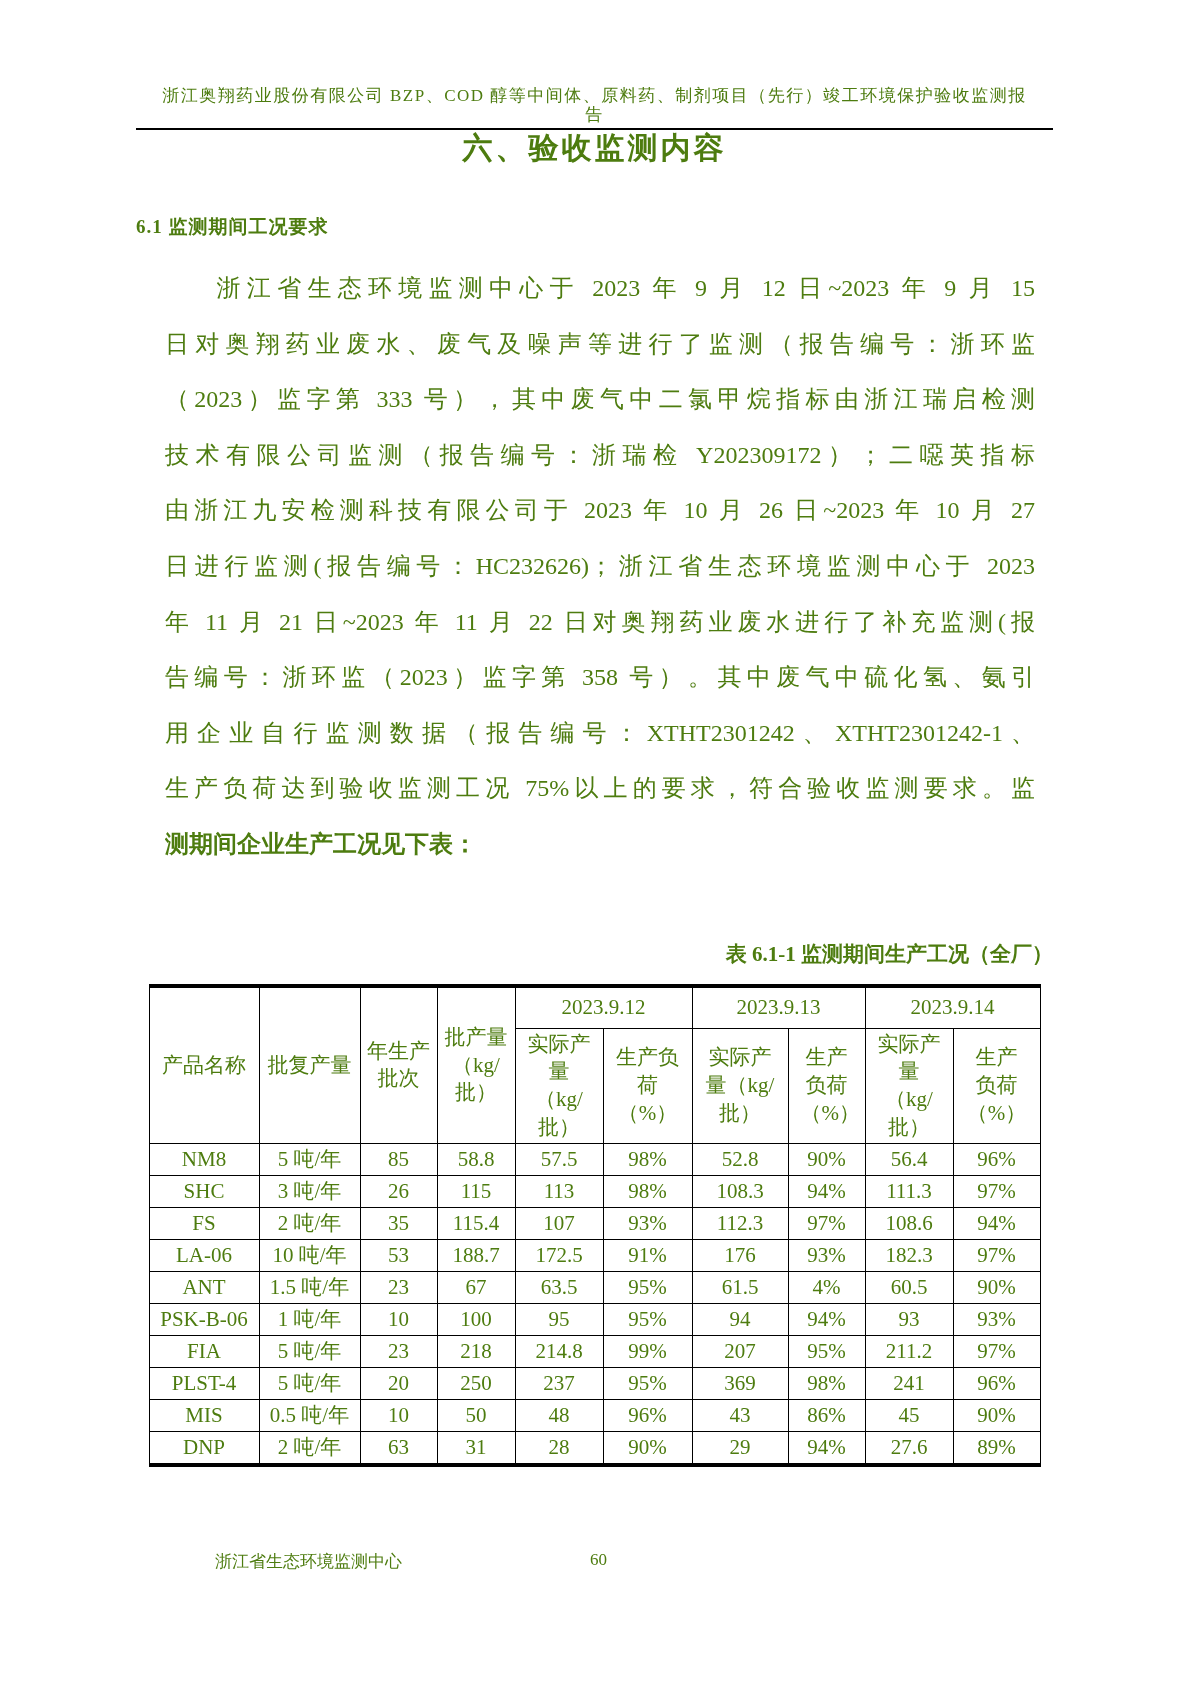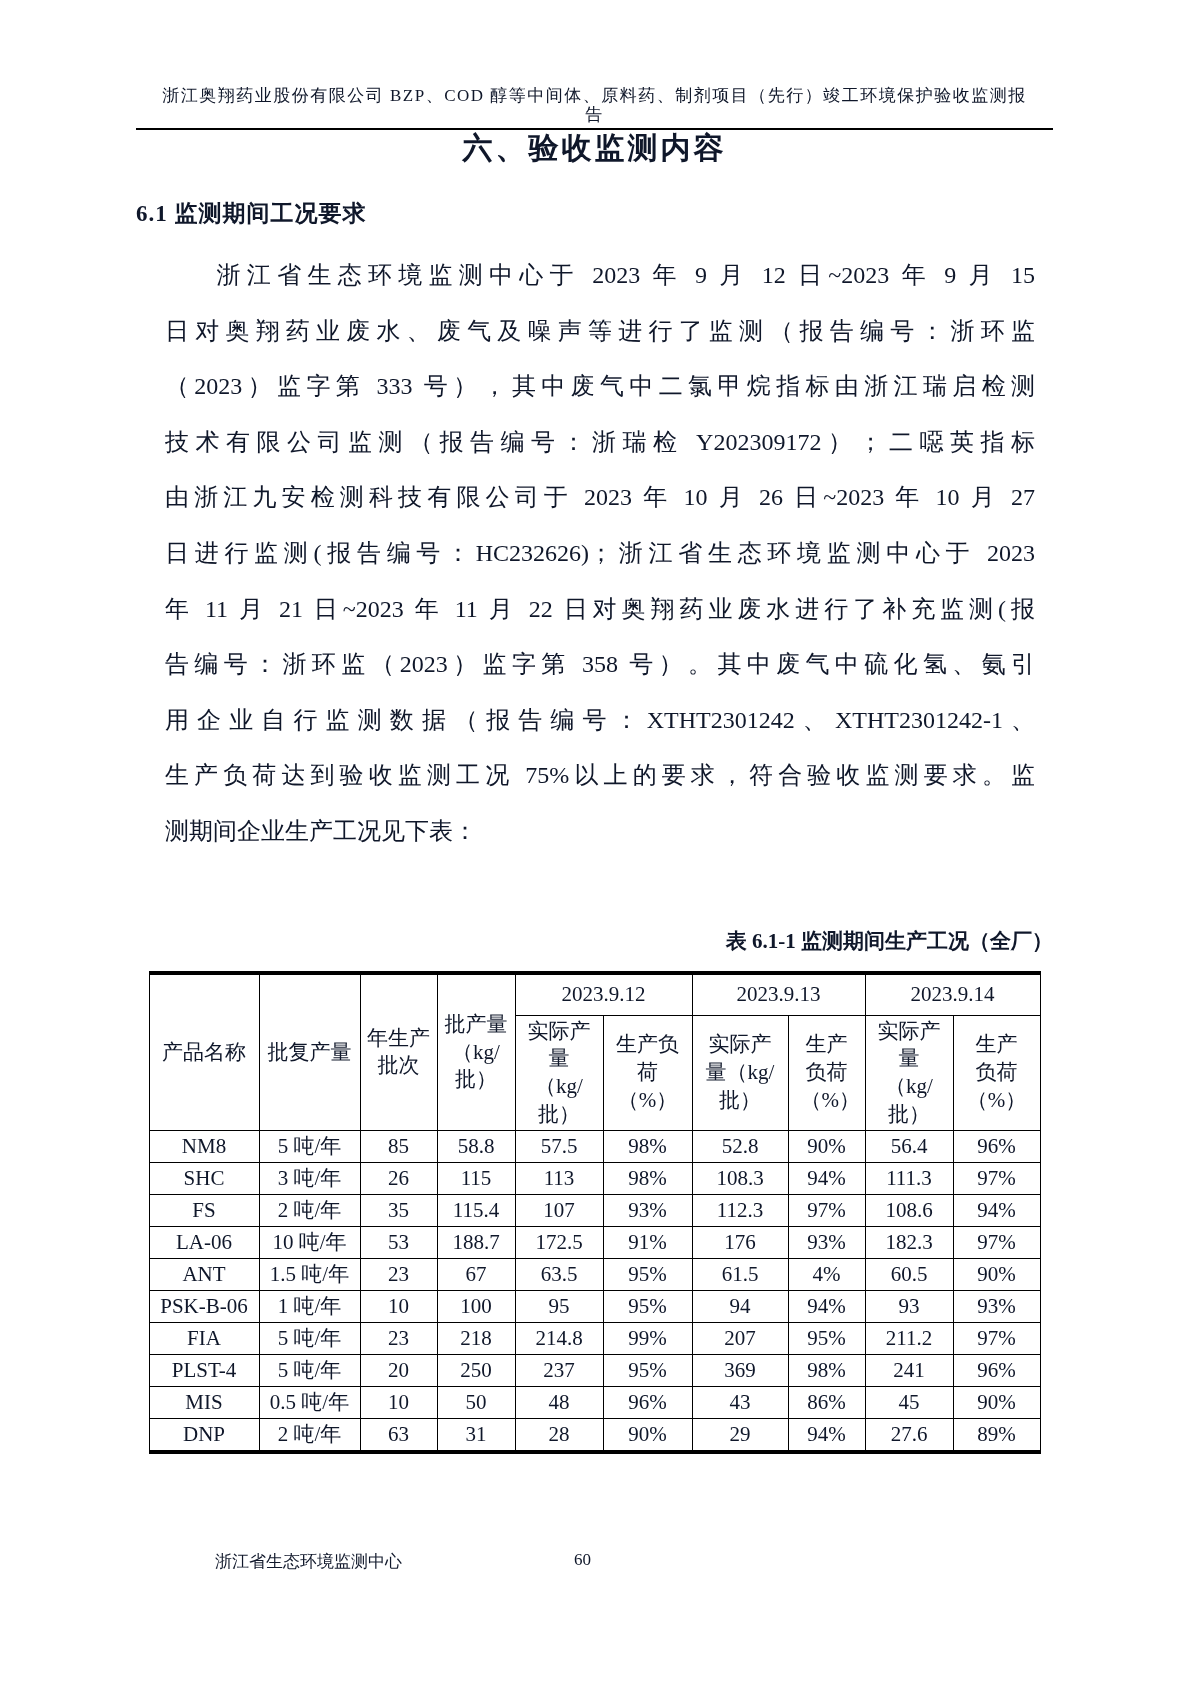--- a/index.html
+++ b/index.html
@@ -1,20 +1,20 @@
 <!DOCTYPE html>
 <html><head>
 <meta charset="utf-8">
 <style>
   html,body { margin:0; padding:0; background:#ffffff; }
   .page {
     position:relative;
     width:1190px; height:1683px;
     background:#ffffff;
-    color:#0f172a;
+    color:#4d7c0f;
     box-sizing:border-box;
     padding:86px 137px 0 136px;
     font-family:"Liberation Serif","DejaVu Serif",serif;
     overflow:hidden;
   }
   .doc-header {
     text-align:center;
     font-size:17px;
     line-height:19px;
     letter-spacing:1.5px;
@@ -28,39 +28,39 @@
     text-align:center;
     font-family:"Liberation Sans","DejaVu Sans",sans-serif;
     font-weight:bold;
     font-size:30px;
     line-height:36px;
     letter-spacing:3px;
     margin-top:0;
   }
   .section-heading {
     font-weight:bold;
-    font-size:23px;
+    font-size:19px;
     line-height:32px;
     letter-spacing:1px;
-    margin-top:32px;
+    margin-top:45px;
   }
   .paragraph {
     margin:18px 18px 0 29px;
     font-size:24px;
   }
   .para-line {
     height:55.6px;
     line-height:55.6px;
     text-align:justify;
     text-align-last:justify;
     white-space:normal;
     overflow:hidden;
   }
   .para-line.first { text-indent:2.15em; }
-  .para-line.last  { text-align-last:left; }
+  .para-line.last  { text-align-last:left;font-weight:bold; }
   .table-caption {
     text-align:right;
     font-weight:bold;
     font-size:21px;
     line-height:28px;
     margin-top:67px;
   }
   table.prod {
     width:891px;
     margin:16px auto 0 auto;
@@ -86,21 +86,21 @@
     white-space:nowrap;
   }
   .footer-left {
     position:absolute;
     left:215px; top:1550px;
     font-size:17px;
     text-align:center;
   }
   .footer-page {
     position:absolute;
-    left:574px; top:1550px;
+    left:590px; top:1550px;
     font-size:17px;
   }
 </style>
 </head>
 <body>
 
 <div class="page">
 
   <div class="doc-header">
     <div>浙江奥翔药业股份有限公司 BZP、COD 醇等中间体、原料药、制剂项目（先行）竣工环境保护验收监测报</div>

